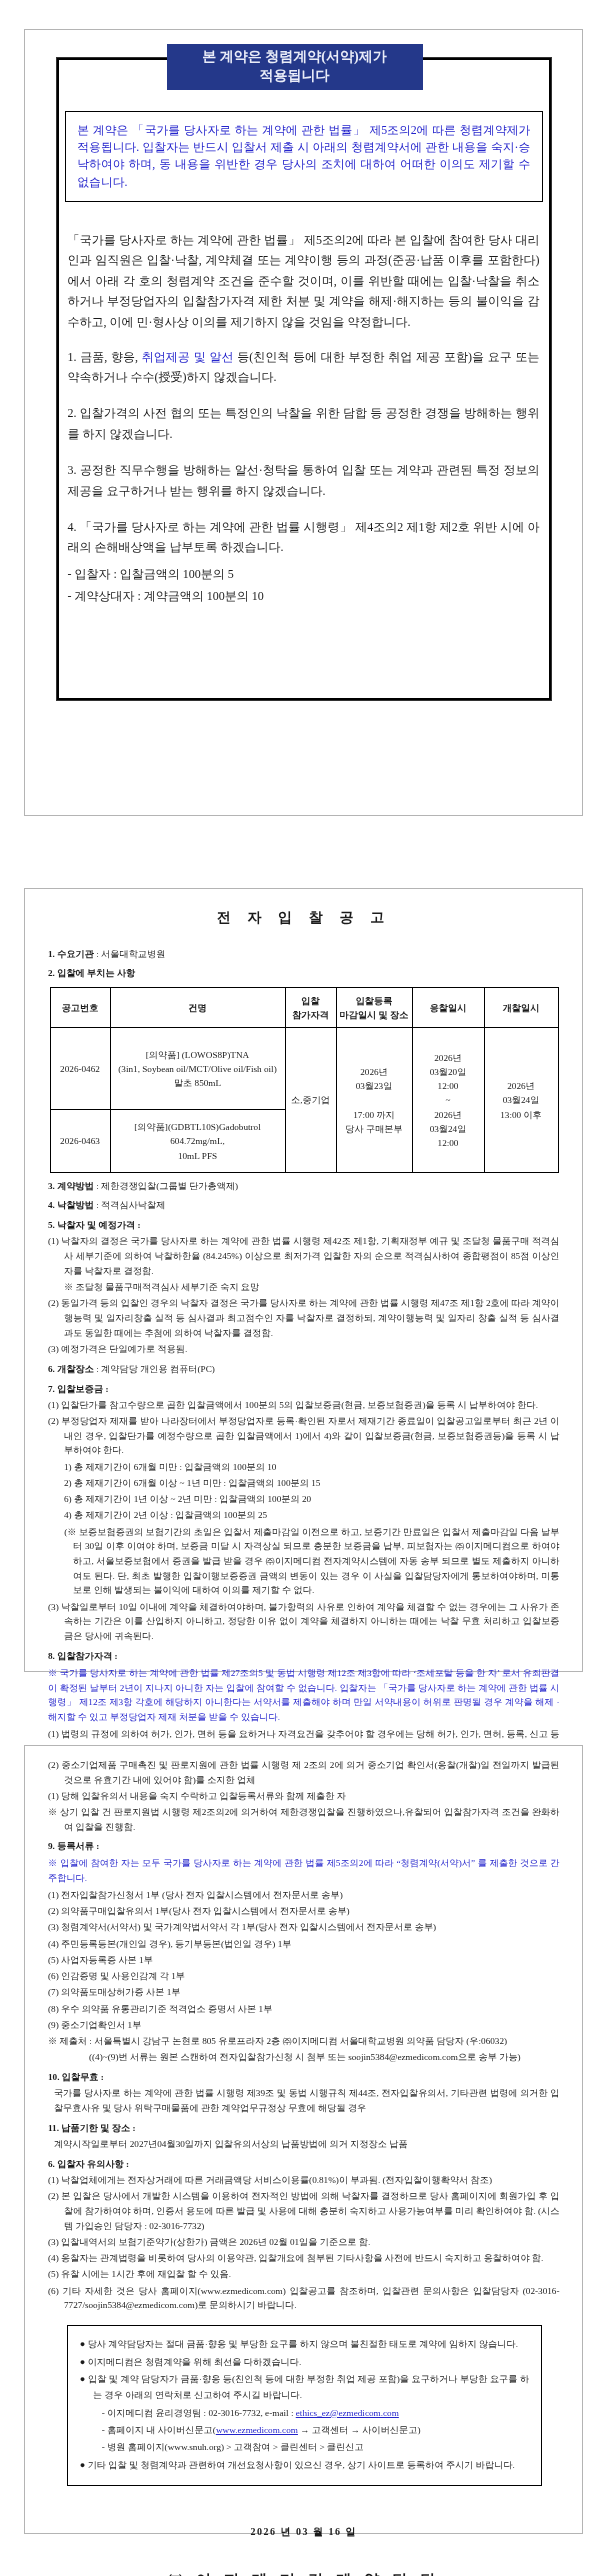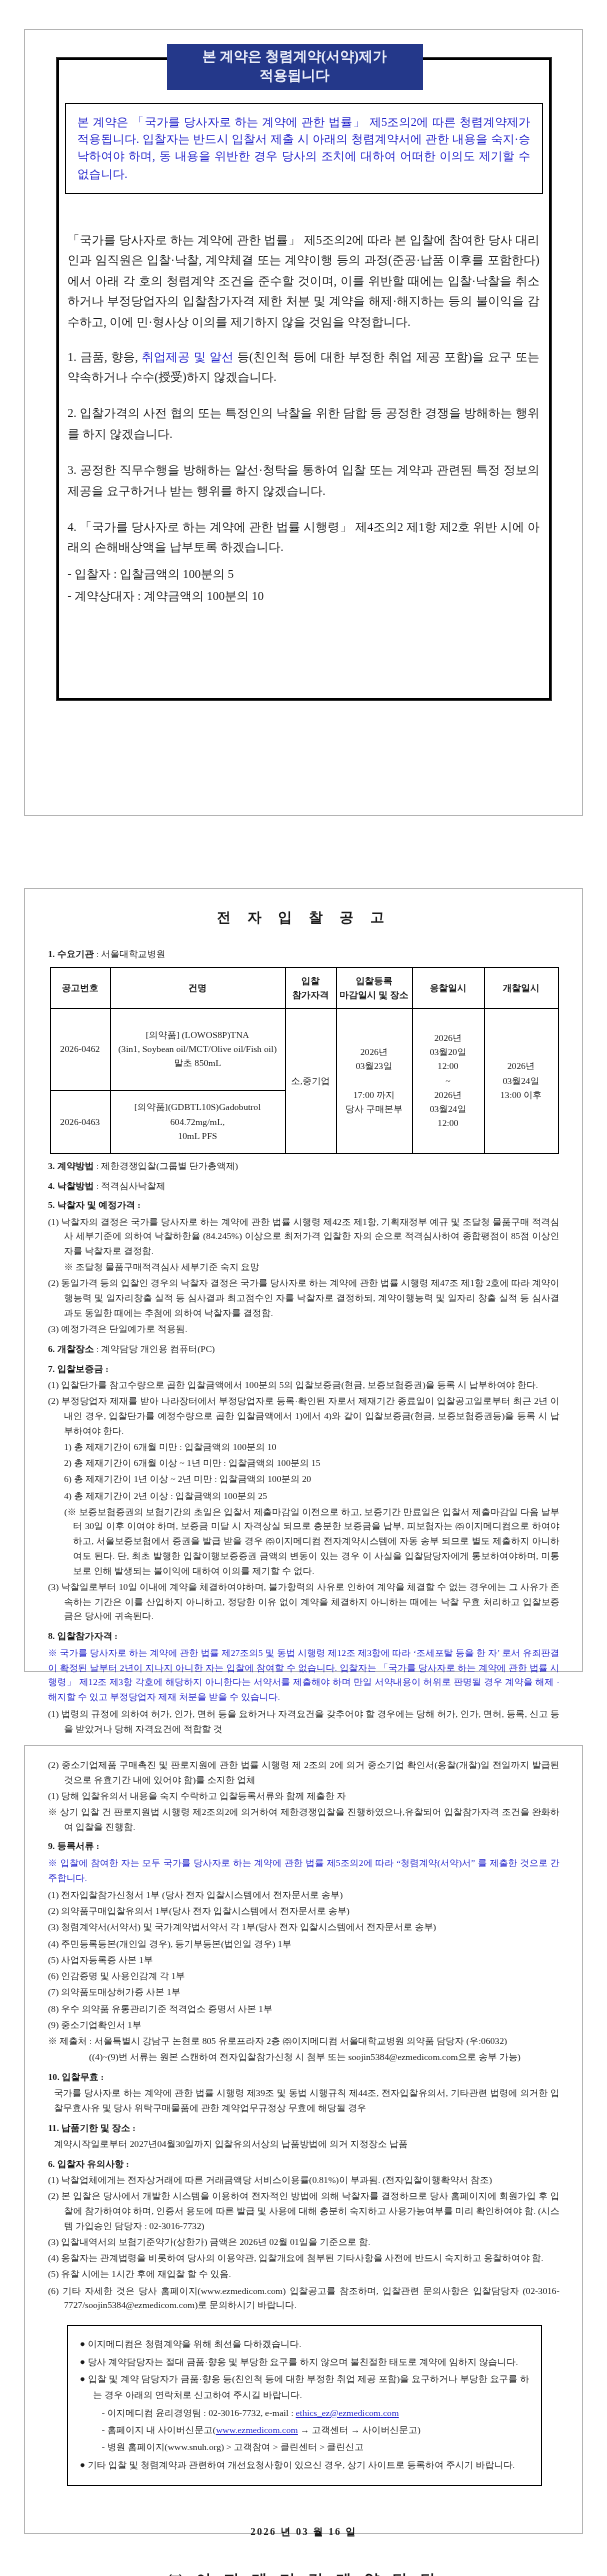--- a/index.html
+++ b/index.html
@@ -7,21 +7,21 @@
   .page{position:absolute;left:23.5px;width:559px;background:#fff;border:0.7px solid #b4b4b4;box-sizing:border-box;}
   #page1{top:29px;height:787px;}
   #page2{top:888px;height:784px;}
   #page3{top:1745px;height:789px;}
 
   
   .banner{position:absolute;top:14px;left:142px;width:256px;height:46px;z-index:3;
     background:#24388a;color:#e9ecf8;display:flex;flex-direction:column;align-items:center;justify-content:center;
     font-weight:bold;font-size:14px;line-height:1.35;text-align:center;}
   .frame{position:absolute;top:28px;left:32px;width:490px;height:638px;border:2.2px solid #000;outline:0.7px solid #333;outline-offset:0.7px;z-index:1;}
-  .introbox{position:absolute;top:73px;left:40px;width:453px;border:1.5px solid #000;padding:10.3px 11.8px;
+  .introbox{position:absolute;top:81px;left:40px;width:453px;border:1.5px solid #000;padding:10.3px 11.8px;
     color:#2424cc;font-size:11.8px;line-height:1.45;text-align:justify;z-index:2;background:#fff;}
   .pledge{position:absolute;top:200px;left:43px;width:472px;font-size:12px;line-height:1.7;text-align:justify;z-index:2;}
   .pledge p{margin:0 0 16px 0;}
   .pledge .intro{margin-bottom:14.7px;}
   .blue{color:#2424cc;font-family:Liberation Serif, serif;}
   .subitem{margin:0 0 0 31px;}
 
   
   .content{padding:10.3px 22px 0 23.5px;font-size:9.2px;line-height:1.6;}
   .doc-title{text-align:center;font-weight:bold;font-size:14px;letter-spacing:6.6px;margin:7.4px 0 17.6px 0;}
@@ -71,20 +71,21 @@
     <p class="subitem" style="margin-bottom:1.5px">- 입찰자 : 입찰금액의 100분의 5</p>
     <p class="subitem">- 계약상대자 : 계약금액의 100분의 10</p>
   </div>
 </div>
 
 <div class="page" id="page2">
   <div class="content">
     <div class="doc-title">전 자 입 찰 공 고</div>
 
     <div class="sec"><span>1. 수요기관</span><span class="val"> : 서울대학교병원</span></div>
+    <div class="sec">2. 입찰에 부치는 사항</div>
 
     <table class="bid">
       <colgroup>
           <col class="c-no">
           <col class="c-name">
           <col class="c-qual">
           <col class="c-dead">
           <col class="c-bid">
           <col class="c-open">
         </colgroup>
@@ -185,22 +186,22 @@
 
     <div class="sec">6. 입찰자 유의사항 :</div>
     <div class="hang">(1) 낙찰업체에게는 전자상거래에 따른 거래금액당 서비스이용률(0.81%)이 부과됨. (전자입찰이행확약서 참조)</div>
     <div class="hang">(2) 본 입찰은 당사에서 개발한 시스템을 이용하여 전자적인 방법에 의해 낙찰자를 결정하므로 당사 홈페이지에 회원가입 후 입찰에 참가하여야 하며, 인증서 용도에 따른 발급 및 사용에 대해 충분히 숙지하고 사용가능여부를 미리 확인하여야 함. (시스템 가입승인 담당자 : 02-3016-7732)</div>
     <div class="hang">(3) 입찰내역서의 보험기준약가(상한가) 금액은 2026년 02월 01일을 기준으로 함.</div>
     <div class="hang">(4) 응찰자는 관계법령을 비롯하여 당사의 이용약관, 입찰개요에 첨부된 기타사항을 사전에 반드시 숙지하고 응찰하여야 함.</div>
     <div class="hang">(5) 유찰 시에는 1시간 후에 재입찰 할 수 있음.</div>
     <div class="hang">(6) 기타 자세한 것은 당사 홈페이지(www.ezmedicom.com) 입찰공고를 참조하며, 입찰관련 문의사항은 입찰담당자 (02-3016-7727/soojin5384@ezmedicom.com)로 문의하시기 바랍니다.</div>
 
     <div class="noticebox">
+      <div class="bullet-line"><span>●</span> <span>당사 계약담당자는 절대 금품·향응 및 부당한 요구를 하지 않으며 불친절한 태도로 계약에 임하지 않습니다.</span></div>
       <div class="bullet-line"><span>●</span> <span>이지메디컴은 청렴계약을 위해 최선을 다하겠습니다.</span></div>
-      <div class="bullet-line"><span>●</span> <span>당사 계약담당자는 절대 금품·향응 및 부당한 요구를 하지 않으며 불친절한 태도로 계약에 임하지 않습니다.</span></div>
       <div class="bullet-line"><span>●</span> <span>입찰 및 계약 담당자가 금품·향응 등(친인척 등에 대한 부정한 취업 제공 포함)을 요구하거나 부당한 요구를 하는 경우 아래의 연락처로 신고하여 주시길 바랍니다.</span></div>
       <div class="dash-line"><span>- 이지메디컴 윤리경영팀 : 02-3016-7732, e-mail : </span><a class="lnk">ethics_ez@ezmedicom.com</a></div>
       <div class="dash-line"><span>- 홈페이지 내 사이버신문고(</span><a class="lnk">www.ezmedicom.com</a><span> → 고객센터 → 사이버신문고)</span></div>
       <div class="dash-line">- 병원 홈페이지(www.snuh.org) &gt; 고객참여 &gt; 클린센터 &gt; 클린신고</div>
       <div class="bullet-line"><span>●</span> <span>기타 입찰 및 청렴계약과 관련하여 개선요청사항이 있으신 경우, 상기 사이트로 등록하여 주시기 바랍니다.</span></div>
     </div>
 
     <div class="date-line">2026 년   03 월 16 일</div>
     <div class="signature">㈜ 이 지 메 디 컴   계 약 담 당</div>
   </div>

